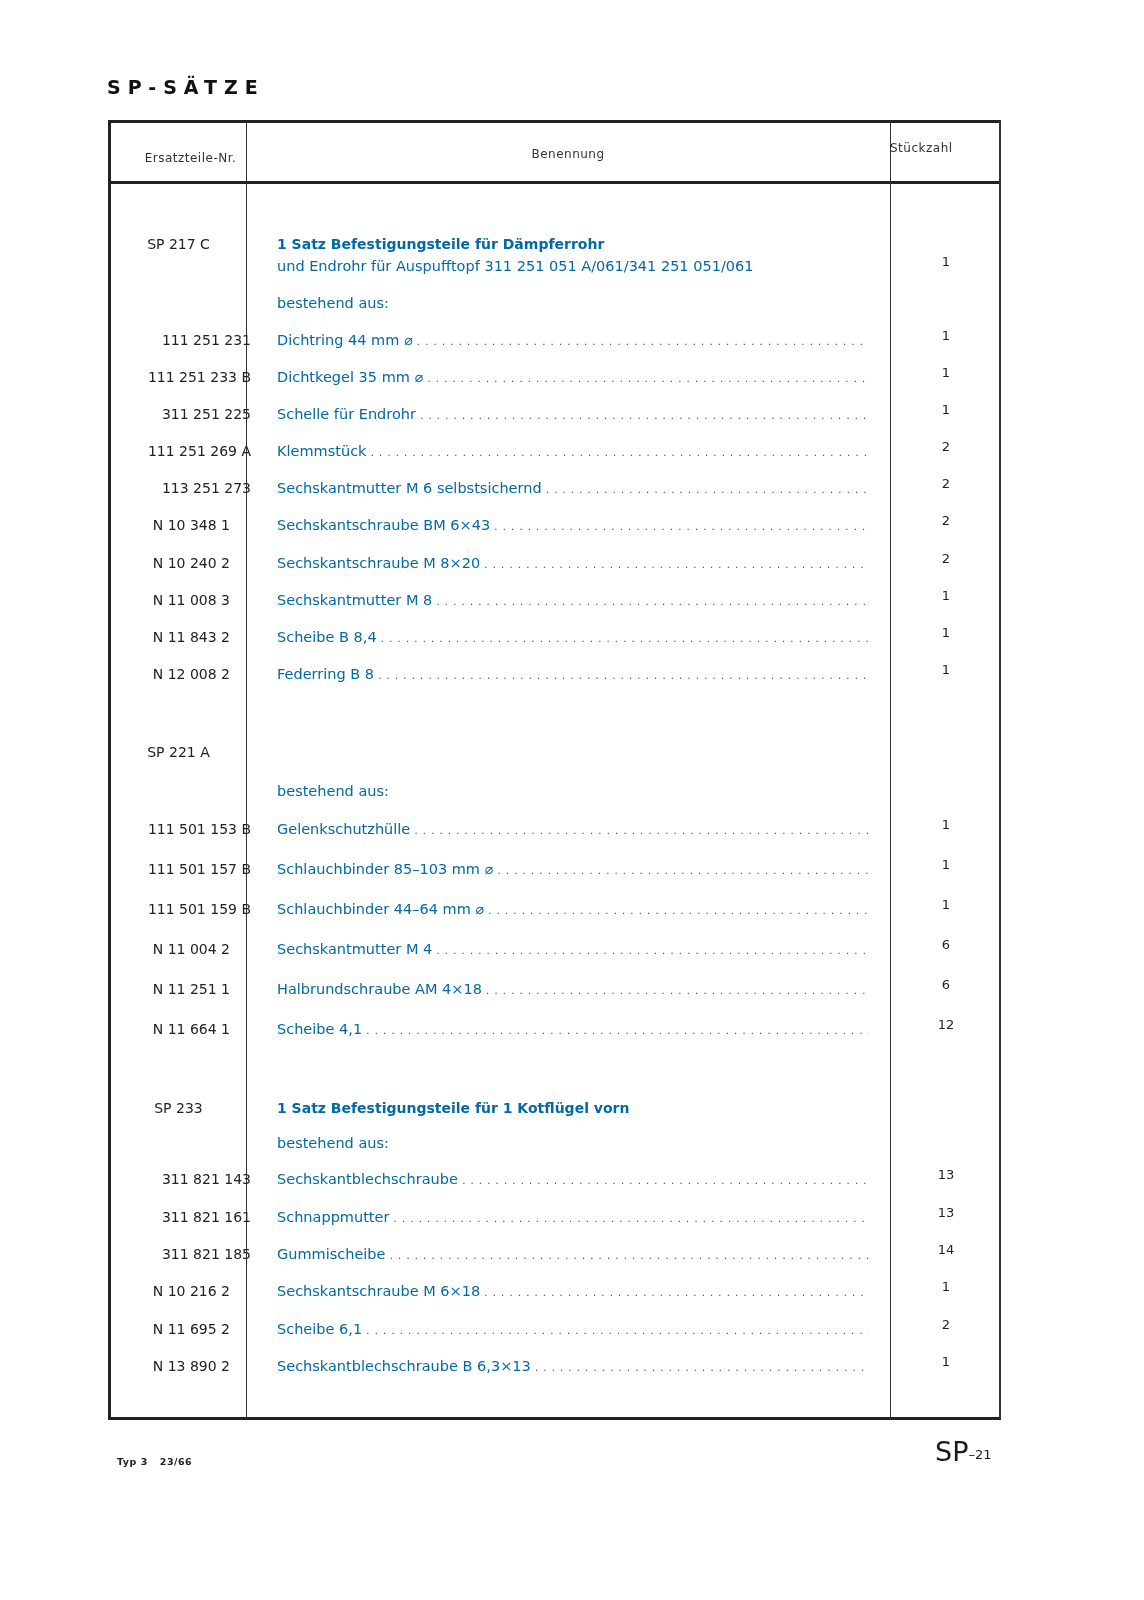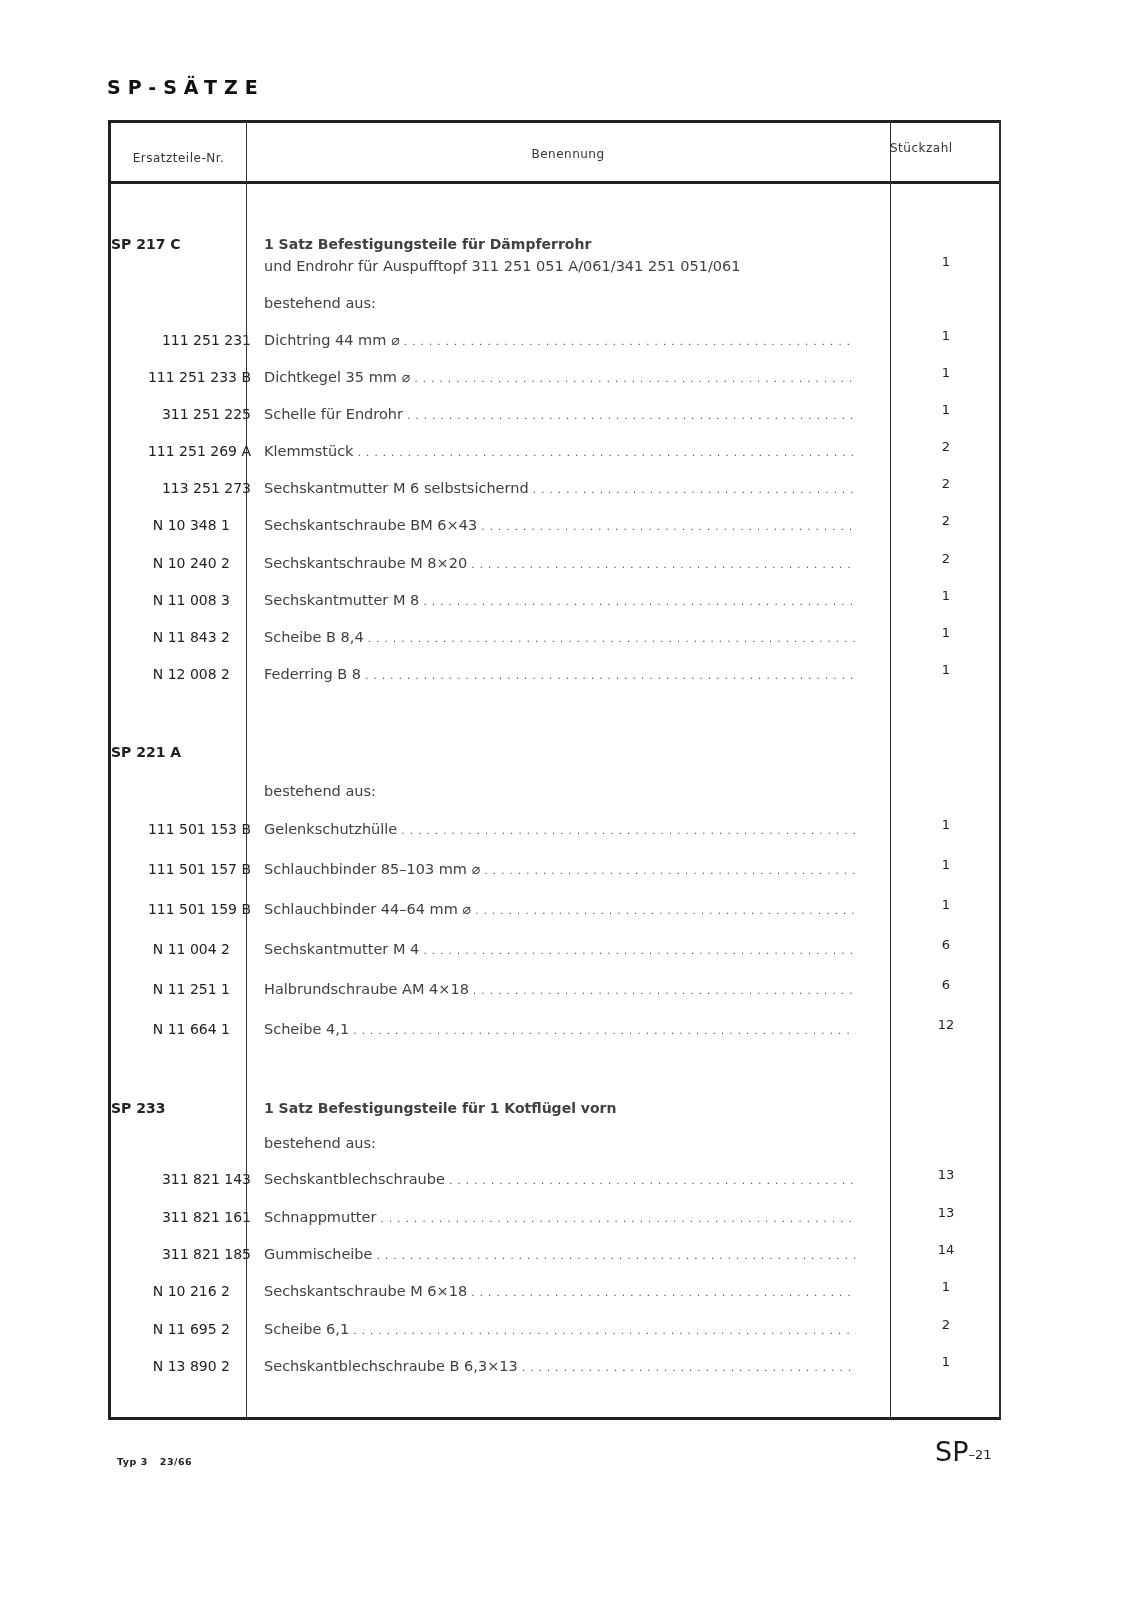--- a/index.html
+++ b/index.html
@@ -4,29 +4,29 @@
   <style>
     html, body { margin: 0; padding: 0; background: #ffffff; }
     body { width: 1144px; height: 1600px; position: relative; font-family: "DejaVu Sans", sans-serif; color: #1a1a1a; overflow: hidden; }
     .page-title { position: absolute; left: 107px; top: 76px; font-size: 19px; font-weight: bold; letter-spacing: 7px; color: #111; }
     .table-frame { position: absolute; left: 108px; top: 120px; width: 893px; height: 1300px; border-top: 3px solid #222; border-left: 3px solid #222; border-right: 2px solid #333; border-bottom: 3px solid #222; box-sizing: border-box; }
     .header-rule { position: absolute; left: 0; right: 0; top: 58px; border-top: 3px solid #222; }
     .col-divider { position: absolute; top: 0; bottom: 0; width: 0; border-left: 1.5px solid #333; }
     .col-div-1 { left: 135px; }
     .col-div-2 { left: 779px; }
     .th { position: absolute; font-size: 12px; color: #333; letter-spacing: 0.5px; }
-    .th-part { left: 0; width: 135px; top: 28px; text-align: center; }
+    .th-part { left: 12px; width: 135px; top: 28px; text-align: center; }
     .th-name { left: 135px; width: 644px; top: 24px; text-align: center; }
     .th-qty { left: 779px; width: 112px; top: 18px; text-align: left; }
     .row { position: absolute; left: 0; width: 890px; height: 26px; }
     .cell-part { position: absolute; left: 0; width: 120px; font-size: 14px; color: #222; white-space: nowrap; }
     .cell-part.code { text-align: right; left: 20px; }
     .cell-part.norm { text-align: right; width: 119px; left: 0; }
-    .cell-part.set { width: 135px; font-weight: bold; left: 0; }
-    .cell-name { position: absolute; left: 153px; width: 590px; font-size: 14.5px; color: #404040; white-space: nowrap; overflow: hidden; }
+    .cell-part.set { text-align: center; width: 135px; font-weight: normal; left: 0; }
+    .cell-name { position: absolute; left: 166px; width: 590px; font-size: 14.5px; color: #0369a1; white-space: nowrap; overflow: hidden; }
     .cell-name.bold { font-weight: bold; font-size: 14px; }
     .leader::after { content: " . . . . . . . . . . . . . . . . . . . . . . . . . . . . . . . . . . . . . . . . . . . . . . . . . . . . . . . . . . . . . . . . . . . . . . . . . . . . . . . . . . . . . . . . . . . . . . . . . . . ."; font-size: 10px; letter-spacing: 1px; color: #444; }
     .cell-name.leader { width: 592px; }
     .cell-qty { position: absolute; left: 779px; width: 112px; text-align: center; font-size: 13px; color: #222; top: -4px; }
     .footer-left { position: absolute; left: 117px; top: 1456px; font-size: 9.5px; font-weight: bold; color: #222; letter-spacing: 0.5px; }
     .footer-left span { margin-right: 12px; }
     .footer-right { position: absolute; left: 935px; top: 1436px; font-size: 27px; color: #1a1a1a; font-family: "DejaVu Sans", sans-serif; }
     .footer-right .pg { font-size: 13px; vertical-align: 2px; }
   </style>
 </head>

